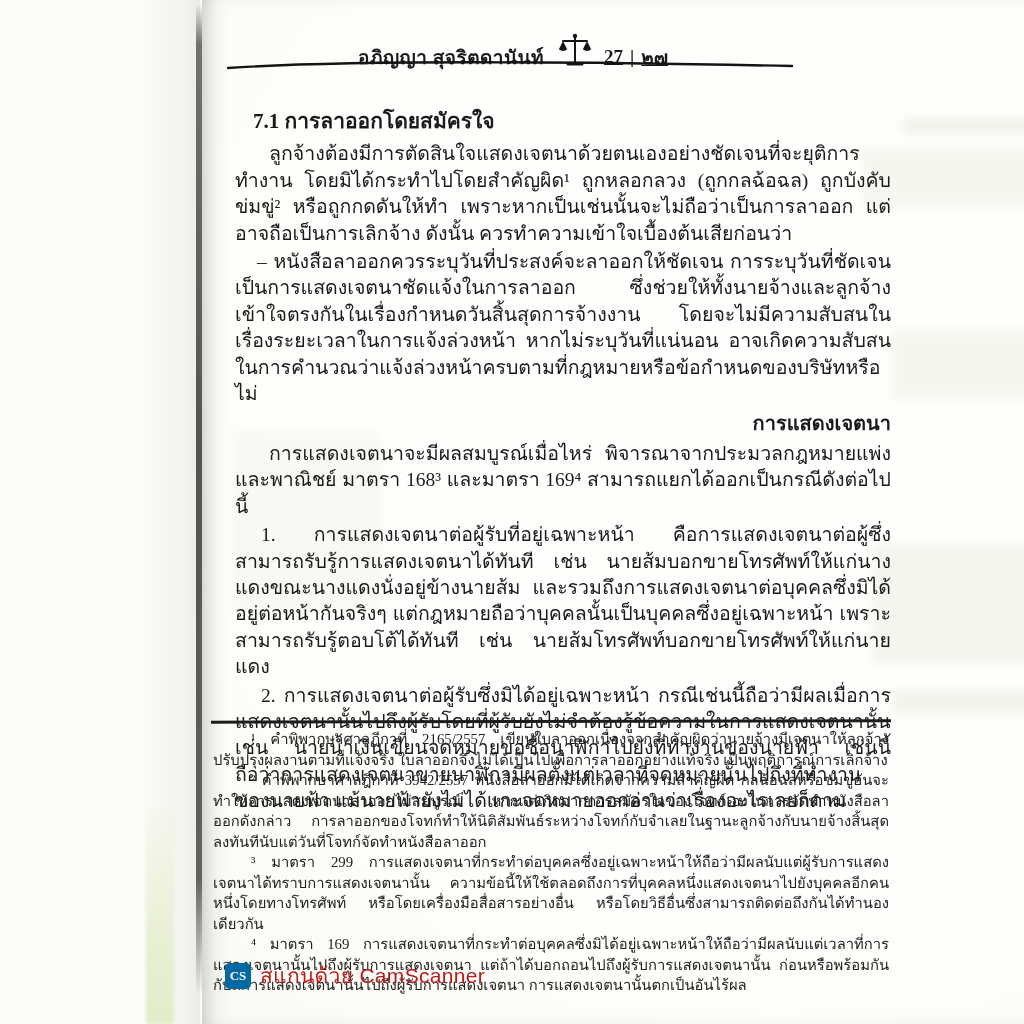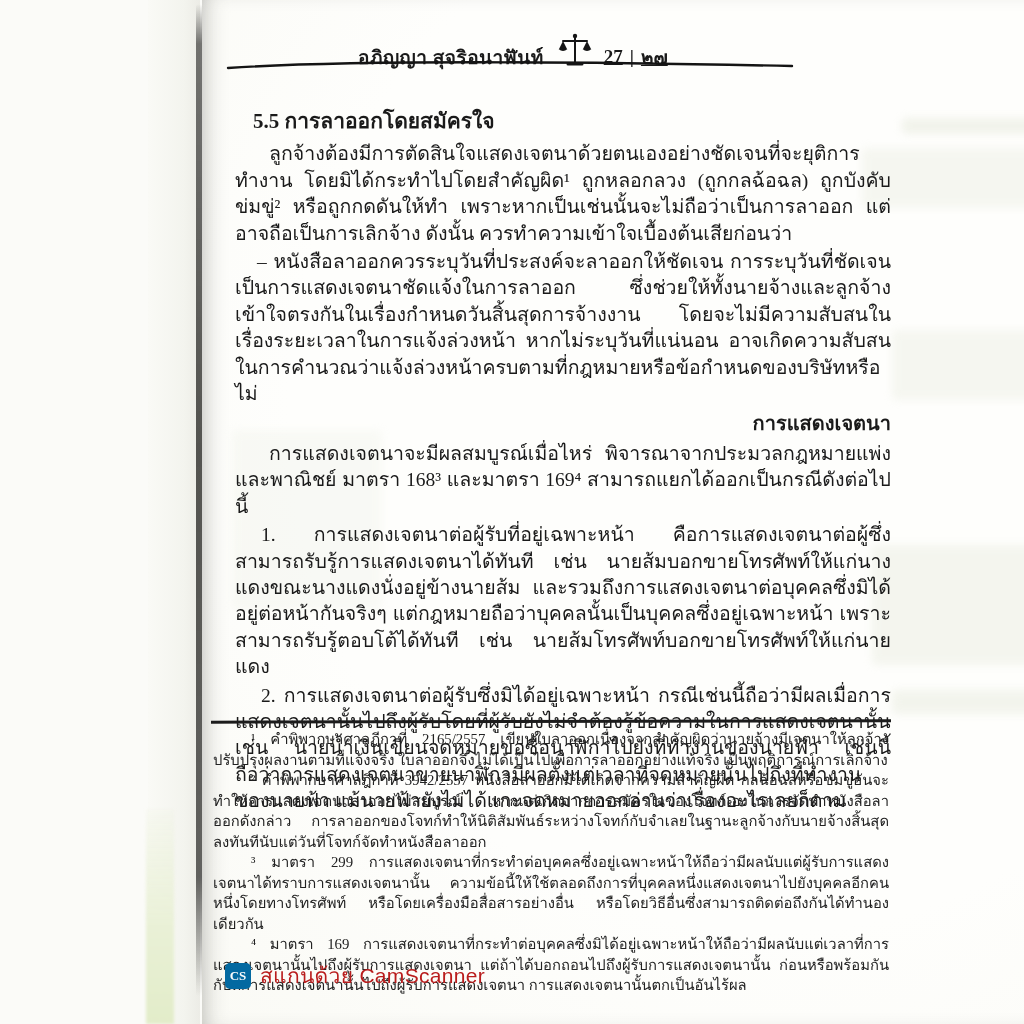--- a/index.html
+++ b/index.html
@@ -114,21 +114,21 @@
 <div class="page">
   <div class="bleed b1"></div>
   <div class="bleed b2"></div>
   <div class="bleed b3"></div>
   <div class="bleed b4"></div>
   <div class="bleed b5"></div>
   <div class="bleed b6"></div>
 </div>
 
 <div class="page-header">
-  <span class="author">อภิญญา สุจริอนาฬันท์</span>
+  <span class="author">อภิญญา สุจริตดานันท์</span>
   <span class="scales-icon">
     <svg width="34" height="36" viewBox="0 0 34 36">
       <g stroke="#151515" fill="none" stroke-width="2" stroke-linecap="round">
         <line x1="17" y1="3" x2="17" y2="29"></line>
         <line x1="5" y1="8" x2="29" y2="8"></line>
         <line x1="10" y1="31" x2="24" y2="31" stroke-width="3"></line>
       </g>
       <g fill="#151515">
         <circle cx="17" cy="3" r="2.2"></circle>
         <path d="M5 8 L1 16 L9 16 Z"></path>
@@ -142,21 +142,21 @@
     <span>27</span>
     <span>|</span>
     <span>๒๗</span>
   </span>
 </div>
 <svg class="header-rule-svg" width="568" height="16" viewBox="0 0 568 16">
   <path d="M2 12 C 120 4, 320 5, 566 10" stroke="#141414" stroke-width="2.4" fill="none" stroke-linecap="round"></path>
 </svg>
 
 <div class="body-text">
-  <h2>5.5 การลาออกโดยสมัครใจ</h2>
+  <h2>7.1 การลาออกโดยสมัครใจ</h2>
   <p class="indent">ลูกจ้างต้องมีการตัดสินใจแสดงเจตนาด้วยตนเองอย่างชัดเจนที่จะยุติการทำงาน โดยมิได้กระทำไปโดยสำคัญผิด¹ ถูกหลอกลวง (ถูกกลฉ้อฉล) ถูกบังคับข่มขู่² หรือถูกกดดันให้ทำ เพราะหากเป็นเช่นนั้นจะไม่ถือว่าเป็นการลาออก แต่อาจถือเป็นการเลิกจ้าง ดังนั้น ควรทำความเข้าใจเบื้องต้นเสียก่อนว่า</p>
   <p class="dash">– หนังสือลาออกควรระบุวันที่ประสงค์จะลาออกให้ชัดเจน การระบุวันที่ชัดเจนเป็นการแสดงเจตนาชัดแจ้งในการลาออก ซึ่งช่วยให้ทั้งนายจ้างและลูกจ้างเข้าใจตรงกันในเรื่องกำหนดวันสิ้นสุดการจ้างงาน โดยจะไม่มีความสับสนในเรื่องระยะเวลาในการแจ้งล่วงหน้า หากไม่ระบุวันที่แน่นอน อาจเกิดความสับสนในการคำนวณว่าแจ้งล่วงหน้าครบตามที่กฎหมายหรือข้อกำหนดของบริษัทหรือไม่</p>
   <h3>การแสดงเจตนา</h3>
   <p class="indent">การแสดงเจตนาจะมีผลสมบูรณ์เมื่อไหร่ พิจารณาจากประมวลกฎหมายแพ่งและพาณิชย์ มาตรา 168³ และมาตรา 169⁴ สามารถแยกได้ออกเป็นกรณีดังต่อไปนี้</p>
   <p class="num">1. การแสดงเจตนาต่อผู้รับที่อยู่เฉพาะหน้า คือการแสดงเจตนาต่อผู้ซึ่งสามารถรับรู้การแสดงเจตนาได้ทันที เช่น นายส้มบอกขายโทรศัพท์ให้แก่นางแดงขณะนางแดงนั่งอยู่ข้างนายส้ม และรวมถึงการแสดงเจตนาต่อบุคคลซึ่งมิได้อยู่ต่อหน้ากันจริงๆ แต่กฎหมายถือว่าบุคคลนั้นเป็นบุคคลซึ่งอยู่เฉพาะหน้า เพราะสามารถรับรู้ตอบโต้ได้ทันที เช่น นายส้มโทรศัพท์บอกขายโทรศัพท์ให้แก่นายแดง</p>
   <p class="num">2. การแสดงเจตนาต่อผู้รับซึ่งมิได้อยู่เฉพาะหน้า กรณีเช่นนี้ถือว่ามีผลเมื่อการแสดงเจตนานั้นไปถึงผู้รับโดยที่ผู้รับยังไม่จำต้องรู้ข้อความในการแสดงเจตนานั้น เช่น นายน้ำเงินเขียนจดหมายขอซื้อนาฬิกาไปยังที่ทำงานของนายฟ้า เช่นนี้ถือว่าการแสดงเจตนาขายนาฬิกามีผลตั้งแต่เวลาที่จดหมายนั้นไปถึงที่ทำงานของนายฟ้า แม้นายฟ้ายังไม่ได้แกะจดหมายออกอ่านว่าเรื่องอะไรเลยก็ตาม</p>
 </div>
 
 <div class="fn-rule"></div>
 <div class="footnotes">

